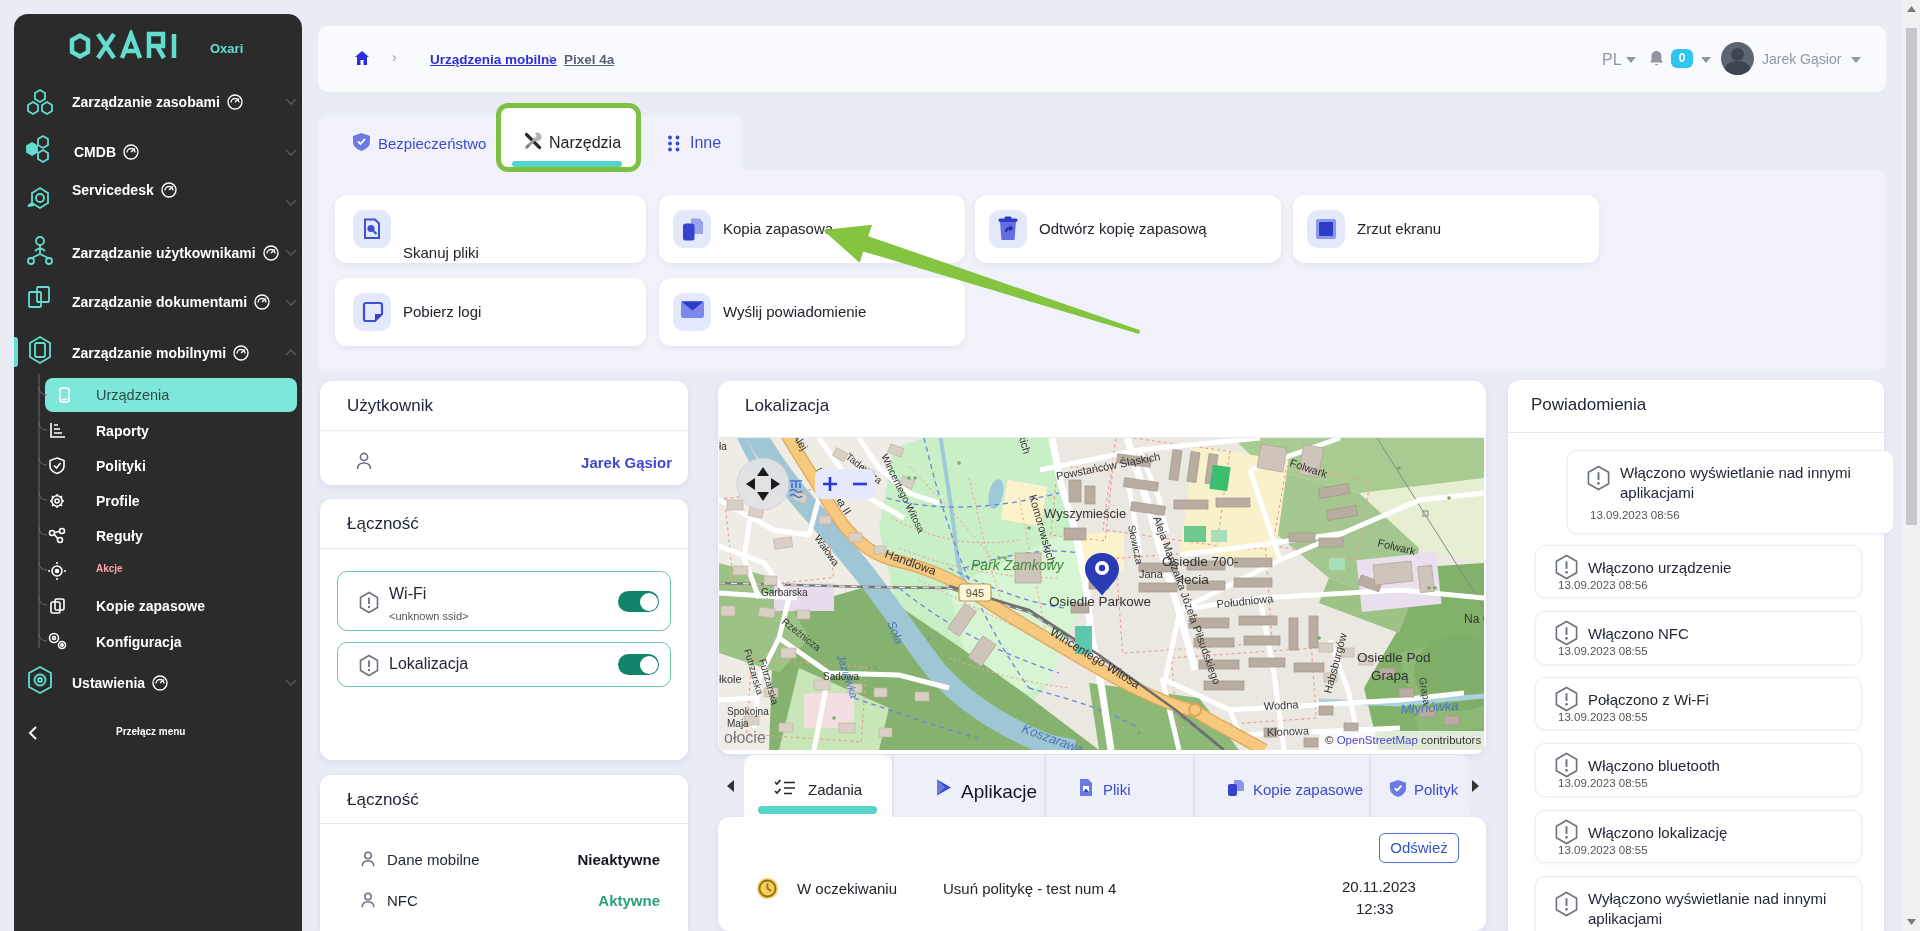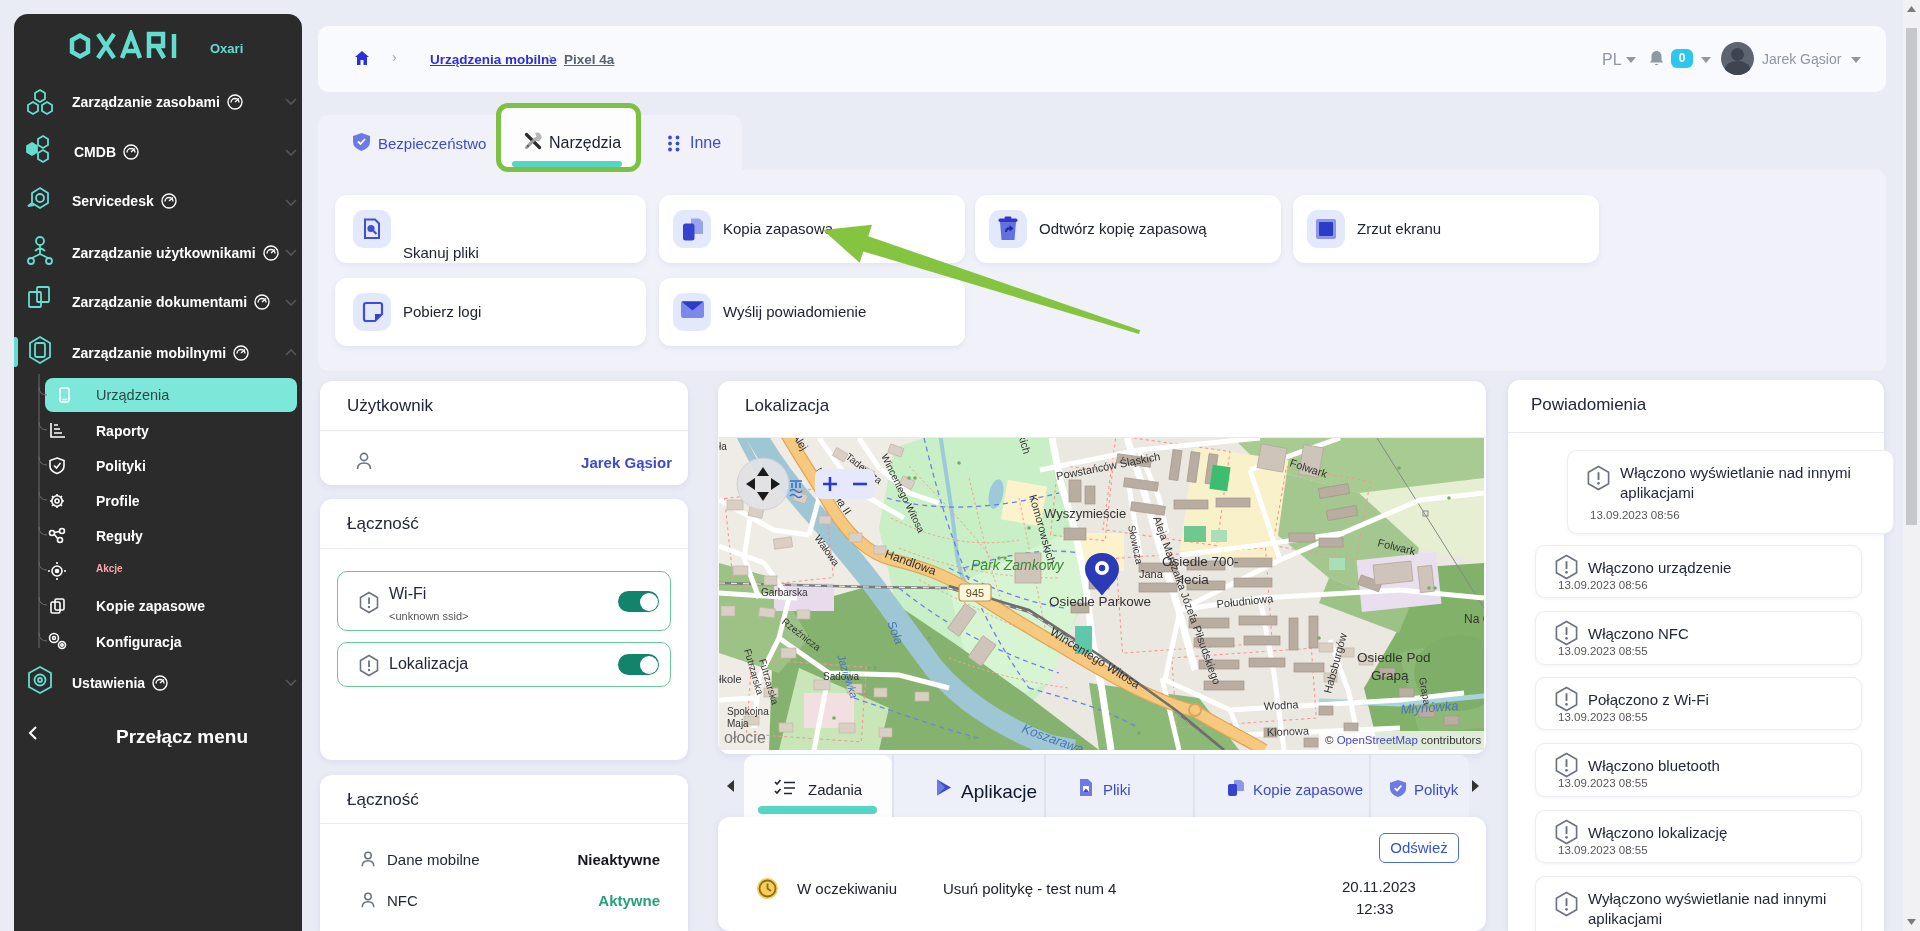--- a/index.html
+++ b/index.html
@@ -30,21 +30,21 @@
   <div class="abs" style="left:196px;top:27px;font-size:13px;color:#63ddd0;font-weight:bold;">Oxari</div>
 
   <div class="abs" style="left:58px;top:80px;color:#fff;font-weight:bold;font-size:14px;display:flex;align-items:center;">Zarządzanie zasobami<svg width="16" height="16" viewBox="0 0 16 16" style="margin-left:7px;">
         <circle cx="8" cy="8" r="7" fill="none" stroke="#fff" stroke-width="1.4"></circle>
         <path d="M8 8 L12 4.5 M4 8.5 a4 4 0 0 1 8 0" fill="none" stroke="#fff" stroke-width="1.4"></path>
       </svg></div>
   <div class="abs" style="left:44px;top:130px;color:#fff;font-weight:bold;font-size:14px;display:flex;align-items:flex-end;margin-left:16px;">CMDB<svg width="16" height="16" viewBox="0 0 16 16" style="margin-left:7px;">
         <circle cx="8" cy="8" r="7" fill="none" stroke="#fff" stroke-width="1.4"></circle>
         <path d="M8 8 L12 4.5 M4 8.5 a4 4 0 0 1 8 0" fill="none" stroke="#fff" stroke-width="1.4"></path>
       </svg></div>
-  <div class="abs" style="left:58px;top:179px;color:#fff;font-weight:bold;font-size:14px;display:flex;align-items:flex-start;">Servicedesk<svg width="16" height="16" viewBox="0 0 16 16" style="margin-left:7px;">
+  <div class="abs" style="left:58px;top:168px;color:#fff;font-weight:bold;font-size:14px;display:flex;align-items:flex-start;">Servicedesk<svg width="16" height="16" viewBox="0 0 16 16" style="margin-left:7px;">
         <circle cx="8" cy="8" r="7" fill="none" stroke="#fff" stroke-width="1.4"></circle>
         <path d="M8 8 L12 4.5 M4 8.5 a4 4 0 0 1 8 0" fill="none" stroke="#fff" stroke-width="1.4"></path>
       </svg></div>
   <div class="abs" style="left:58px;top:231px;color:#fff;font-weight:bold;font-size:14px;display:flex;align-items:center;">Zarządzanie użytkownikami<svg width="16" height="16" viewBox="0 0 16 16" style="margin-left:7px;">
         <circle cx="8" cy="8" r="7" fill="none" stroke="#fff" stroke-width="1.4"></circle>
         <path d="M8 8 L12 4.5 M4 8.5 a4 4 0 0 1 8 0" fill="none" stroke="#fff" stroke-width="1.4"></path>
       </svg></div>
   <div class="abs" style="left:58px;top:280px;color:#fff;font-weight:bold;font-size:14px;display:flex;align-items:center;">Zarządzanie dokumentami<svg width="16" height="16" viewBox="0 0 16 16" style="margin-left:7px;">
         <circle cx="8" cy="8" r="7" fill="none" stroke="#fff" stroke-width="1.4"></circle>
         <path d="M8 8 L12 4.5 M4 8.5 a4 4 0 0 1 8 0" fill="none" stroke="#fff" stroke-width="1.4"></path>
@@ -60,21 +60,21 @@
   <div class="abs" style="left:82px;top:444px;color:#fff;font-weight:bold;font-size:14px;">Polityki</div>
   <div class="abs" style="left:82px;top:479px;color:#fff;font-weight:bold;font-size:14px;">Profile</div>
   <div class="abs" style="left:82px;top:514px;color:#fff;font-weight:bold;font-size:14px;">Reguły</div>
   <div class="abs" style="left:82px;top:549px;color:#fca5a5;font-weight:bold;font-size:10px;">Akcje</div>
   <div class="abs" style="left:82px;top:584px;color:#fff;font-weight:bold;font-size:14px;">Kopie zapasowe</div>
   <div class="abs" style="left:82px;top:620px;color:#fff;font-weight:bold;font-size:14px;">Konfiguracja</div>
   <div class="abs" style="left:58px;top:661px;color:#fff;font-weight:bold;font-size:14px;display:flex;align-items:center;">Ustawienia<svg width="16" height="16" viewBox="0 0 16 16" style="margin-left:7px;">
         <circle cx="8" cy="8" r="7" fill="none" stroke="#fff" stroke-width="1.4"></circle>
         <path d="M8 8 L12 4.5 M4 8.5 a4 4 0 0 1 8 0" fill="none" stroke="#fff" stroke-width="1.4"></path>
       </svg></div>
-  <div class="abs" style="left:58px;top:712px;color:#fff;font-weight:bold;font-size:19px;padding-left:44px;">Przełącz menu</div>
+  <div class="abs" style="left:58px;top:712px;color:#fff;font-weight:bold;font-size:10px;padding-left:44px;">Przełącz menu</div>
 
   <svg class="abs" style="left:0;top:0;" width="288" height="917" viewBox="0 0 288 917">
     <g fill="none" stroke="#63ddd0" stroke-width="1.8">
 
       <path d="M26 76 L31 79 L31 85 L26 88 L21 85 L21 79 Z"></path>
       <path d="M19 88 L24 91 L24 97 L19 100 L14 97 L14 91 Z"></path>
       <path d="M33 88 L38 91 L38 97 L33 100 L28 97 L28 91 Z"></path>
 
       <path d="M18 129 L23 132 L23 138 L18 141 L13 138 L13 132 Z" fill="#63ddd0"></path>
       <path d="M29 122 L34 125 L34 131 L29 134 L24 131 L24 125 Z"></path>

